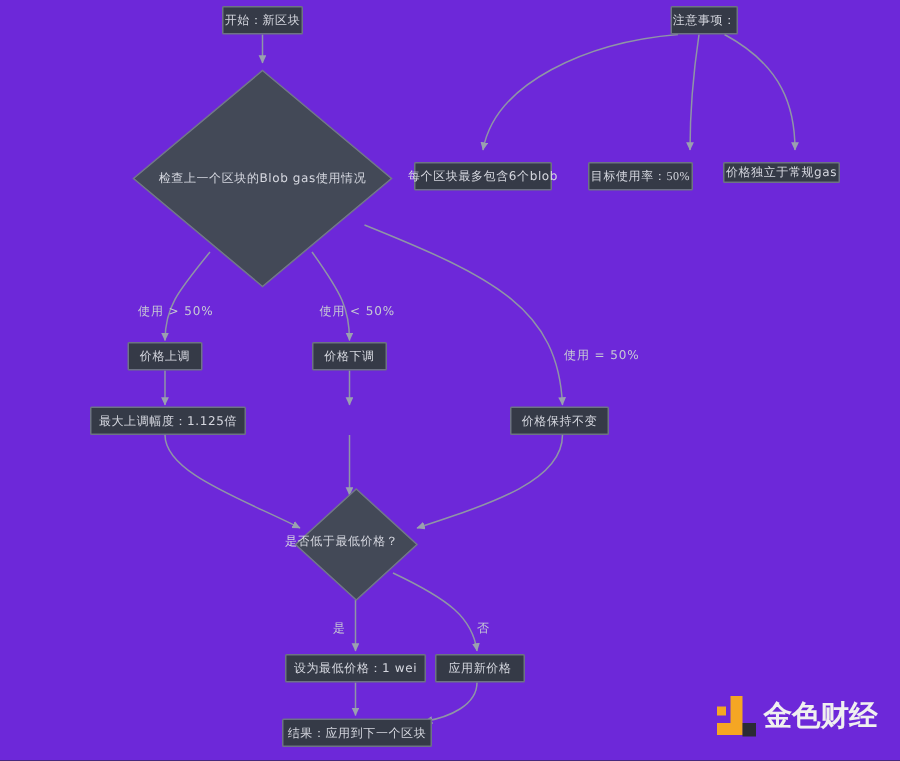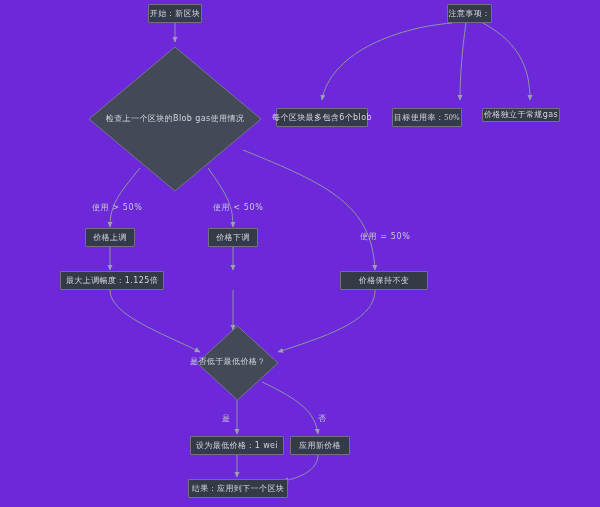--- a/index.html
+++ b/index.html
@@ -177,31 +177,31 @@
   <div class="node rect" style="left:392px; top:108px; width:70px; height:19px;font-family:Liberation Serif, serif;">
     <span>目标使用率：50%</span>
   </div>
 
   <div class="node rect" style="left:482px; top:108px; width:78px; height:14px;">
     <span>价格独立于常规gas</span>
   </div>
 
   <span class="edge-label" style="left:92px; top:204px;">使用 &gt; 50%</span>
   <span class="edge-label" style="left:213px; top:204px;">使用 &lt; 50%</span>
-  <span class="edge-label" style="left:360px; top:233px;">使用 = 50%</span>
+  <span class="edge-label" style="left:376px; top:233px;">使用 = 50%</span>
 
   <div class="node rect" style="left:85px; top:228px; width:50px; height:19px;">
     <span>价格上调</span>
   </div>
 
   <div class="node rect" style="left:208px; top:228px; width:50px; height:19px;">
     <span>价格下调</span>
   </div>
 
-  <div class="node rect" style="left:340px; top:271px; width:88px; height:19px;">
+  <div class="node rect" style="left:340px; top:271px; width:66px; height:19px;">
     <span>价格保持不变</span>
   </div>
 
   <div class="node rect" style="left:60px; top:271px; width:104px; height:19px;">
     <span>最大上调幅度：1.125倍</span>
   </div>
 
 
   <div class="diamond-wrap" style="left:196px; top:325px; width:83px; height:76px;">
     <svg class="diamond-shape" viewBox="0 0 83 76" xmlns="http://www.w3.org/2000/svg">
@@ -218,14 +218,23 @@
   </div>
 
   <div class="node rect" style="left:290px; top:436px; width:60px; height:19px;">
     <span>应用新价格</span>
   </div>
 
   <div class="node rect" style="left:188px; top:479px; width:100px; height:19px;">
     <span>结果：应用到下一个区块</span>
   </div>
 
+  <div id="watermark" style="left:478px; top:464px;">
+    <div id="wm-mark">
+      <div class="wm-a"></div>
+      <div class="wm-b"></div>
+      <div class="wm-c"></div>
+      <div class="wm-d"></div>
+    </div>
+    <span id="wm-text">金色财经</span>
+  </div>
 
 </div>
 
 </body></html>

